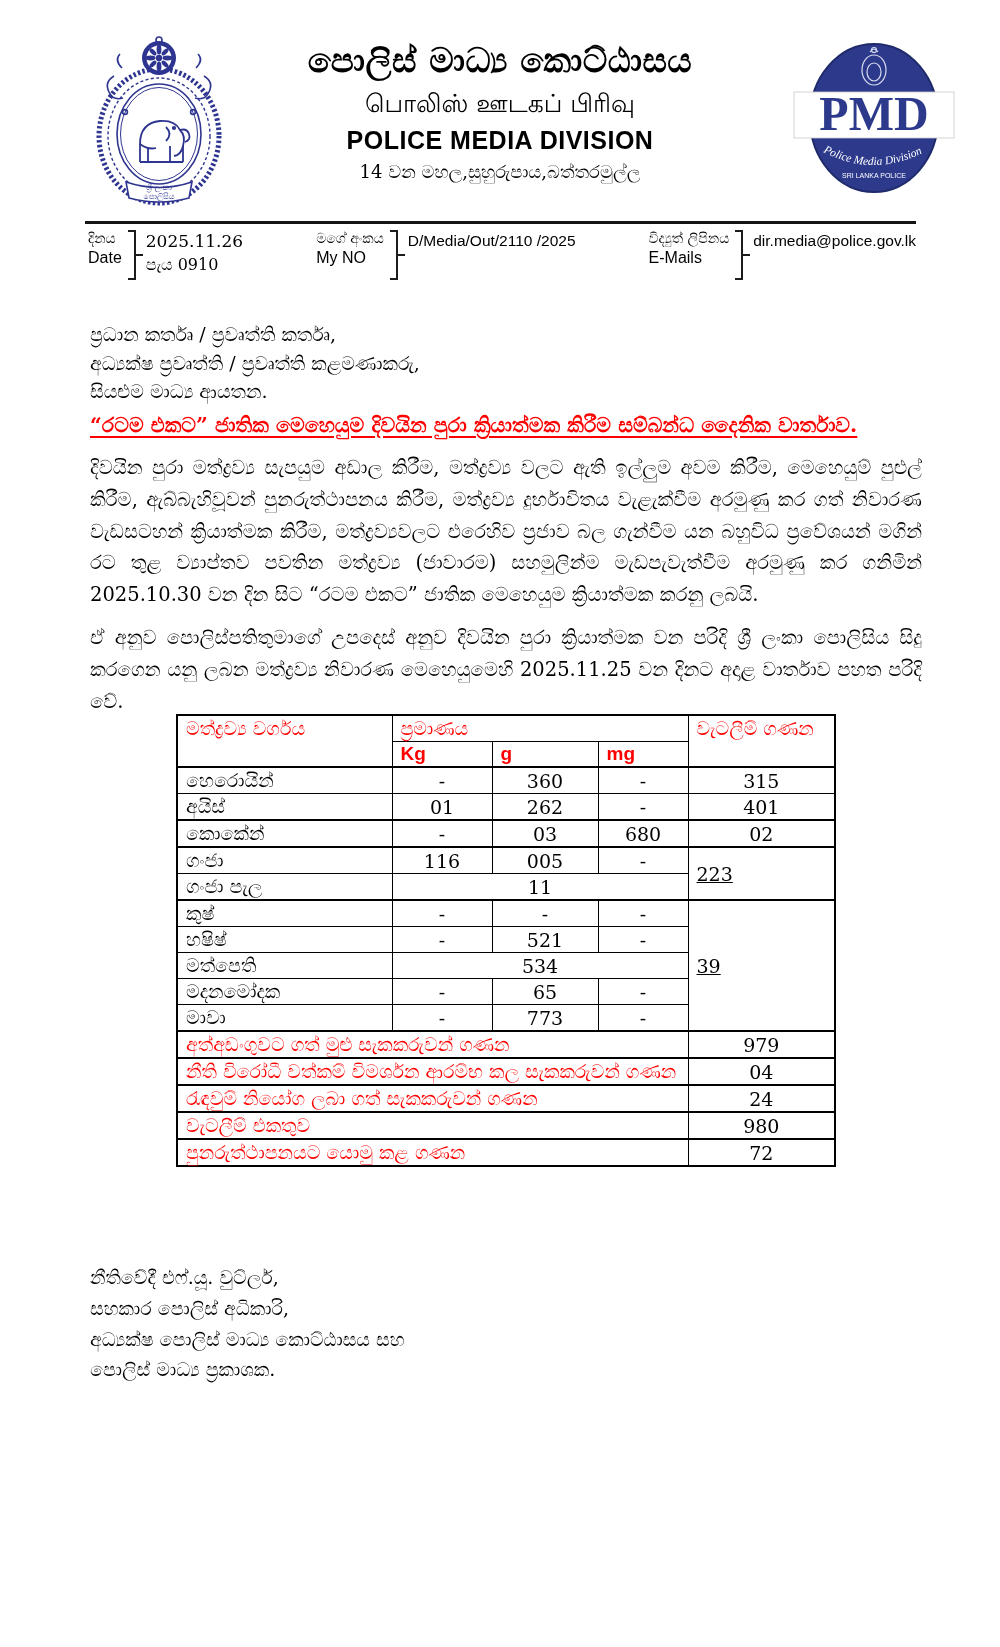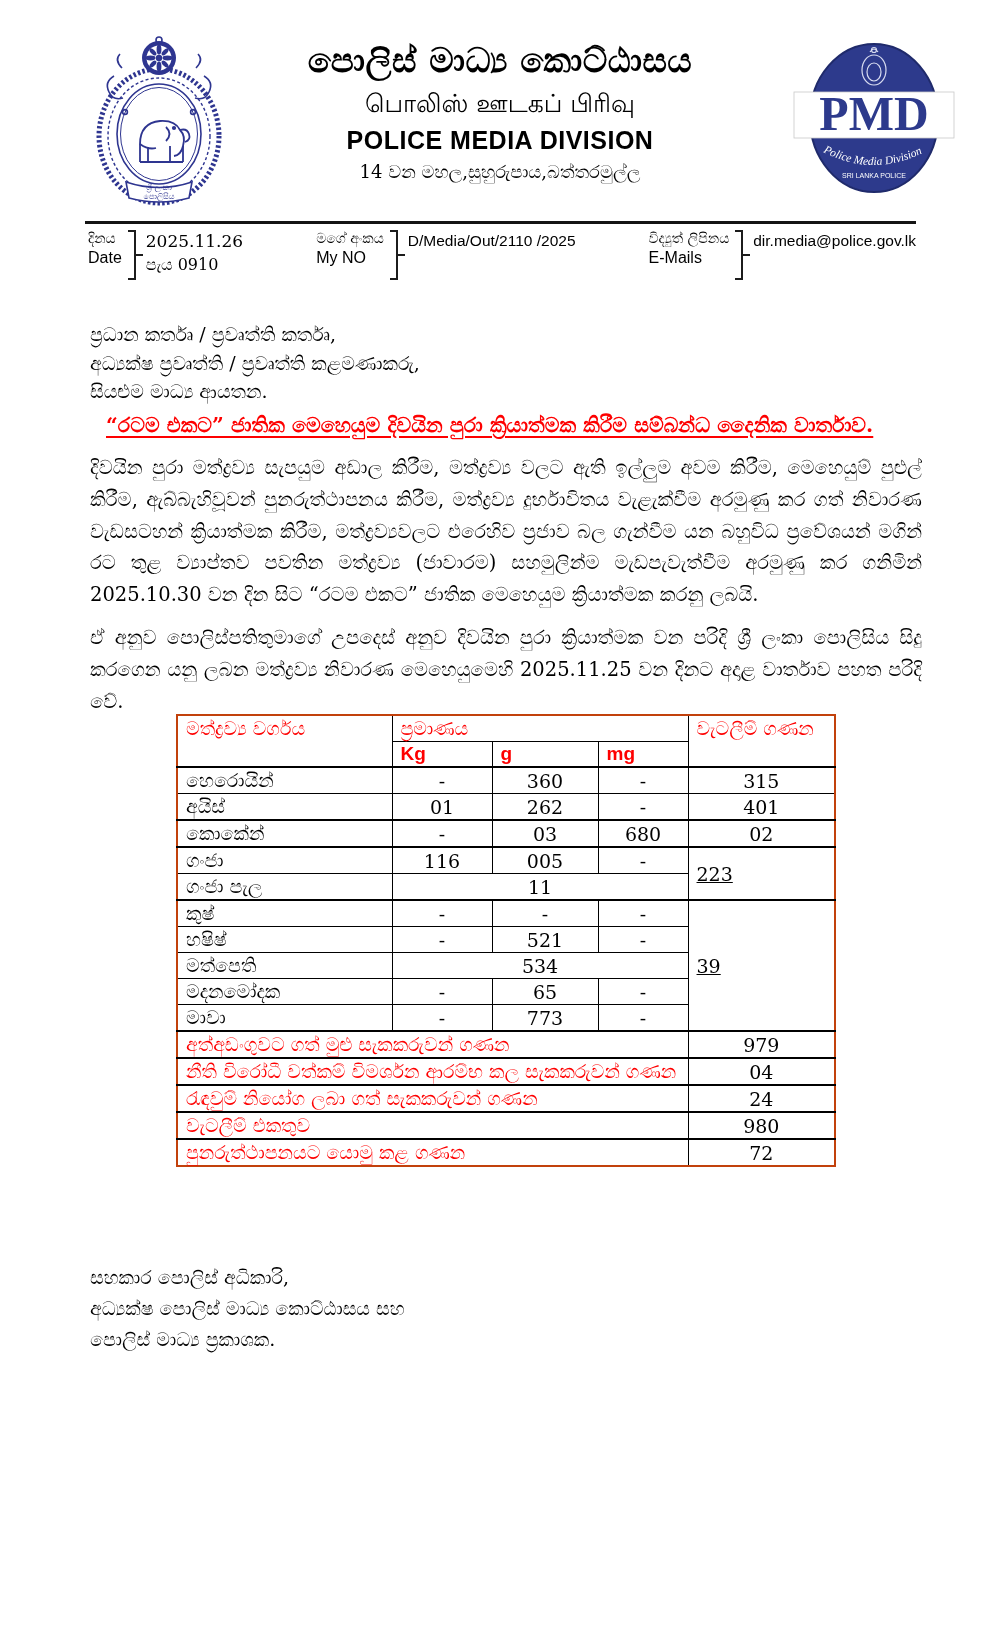--- a/index.html
+++ b/index.html
@@ -29,29 +29,29 @@
   .bracket { position:relative; width:8px; align-self:stretch; min-height:50px;
              border-top:2.5px solid #1c1c1c; border-right:2.5px solid #1c1c1c; border-bottom:2.5px solid #1c1c1c;
              margin-right:10px; }
   .bracket::after { content:""; position:absolute; right:-9px; top:50%; margin-top:-1.5px; width:7px; height:2.5px; background:#1c1c1c; }
   .info-value { font-size:16px; line-height:1.4; }
   .info-value .num { font-size:17px; }
   .info-value.sans { font-family:"Liberation Sans", sans-serif; font-size:15.5px; }
 
   
   .recipients { position:absolute; left:90px; top:320px; font-size:19px; line-height:1.5; }
-  .subject { position:absolute; left:106px; top:413px; width:830px; font-size:20.5px; font-weight:bold;
+  .subject { position:absolute; left:90px; top:413px; width:830px; font-size:20.5px; font-weight:bold;
              color:#fe0000; text-decoration:underline; text-decoration-color:#fe0000; text-underline-offset:4px; }
   .para { position:absolute; left:90px; width:832px; font-size:19.5px; line-height:1.63; text-align:justify; }
   .para1 { top:452px; }
   .para2 { top:622px; }
 
   
   table.seizure { position:absolute; left:176px; top:714px; border-collapse:collapse; table-layout:fixed;
-                  width:658px; border:2px solid #c2410c;padding-left:25px; }
+                  width:658px; border:2px solid #000000;padding-left:25px; }
   table.seizure td { border:1px solid #000; font-size:19px; padding:1px 8px; }
   .red { color:#fe0000; }
   .h-drug { vertical-align:top; padding-top:4px; }
   .h-qty { }
   .h-raids { vertical-align:top; padding-top:4px; line-height:1.25; }
   .unit { text-align:left; font-family:"Liberation Sans", sans-serif; font-weight:bold; font-size:18px; }
   td.num { text-align:center; font-size:19px; }
   tr.t2 td { border-top-width:2px; }
   td.raids-merge { text-align:left; vertical-align:middle; font-size:20px;text-decoration:underline; }
   td.sum-label { padding:10px 8px; }
@@ -287,18 +287,19 @@
         <td class="sum-val">980</td>
       </tr>
       <tr class="t2">
         <td colspan="4" class="red sum-label">පුනරුත්ථාපනයට යොමු කළ ගණන</td>
         <td class="sum-val">72</td>
       </tr>
     </tbody>
   </table>
 
   <div class="signature">
+    <div>නීතිවේදී එෆ්.යූ. වුට්ලර්,</div>
     <div>සහකාර පොලිස් අධිකාරි,</div>
     <div>අධ්‍යක්ෂ පොලිස් මාධ්‍ය කොට්ඨාසය සහ</div>
     <div>පොලිස් මාධ්‍ය ප්‍රකාශක.</div>
   </div>
 
 </div>
 
 </body></html>

